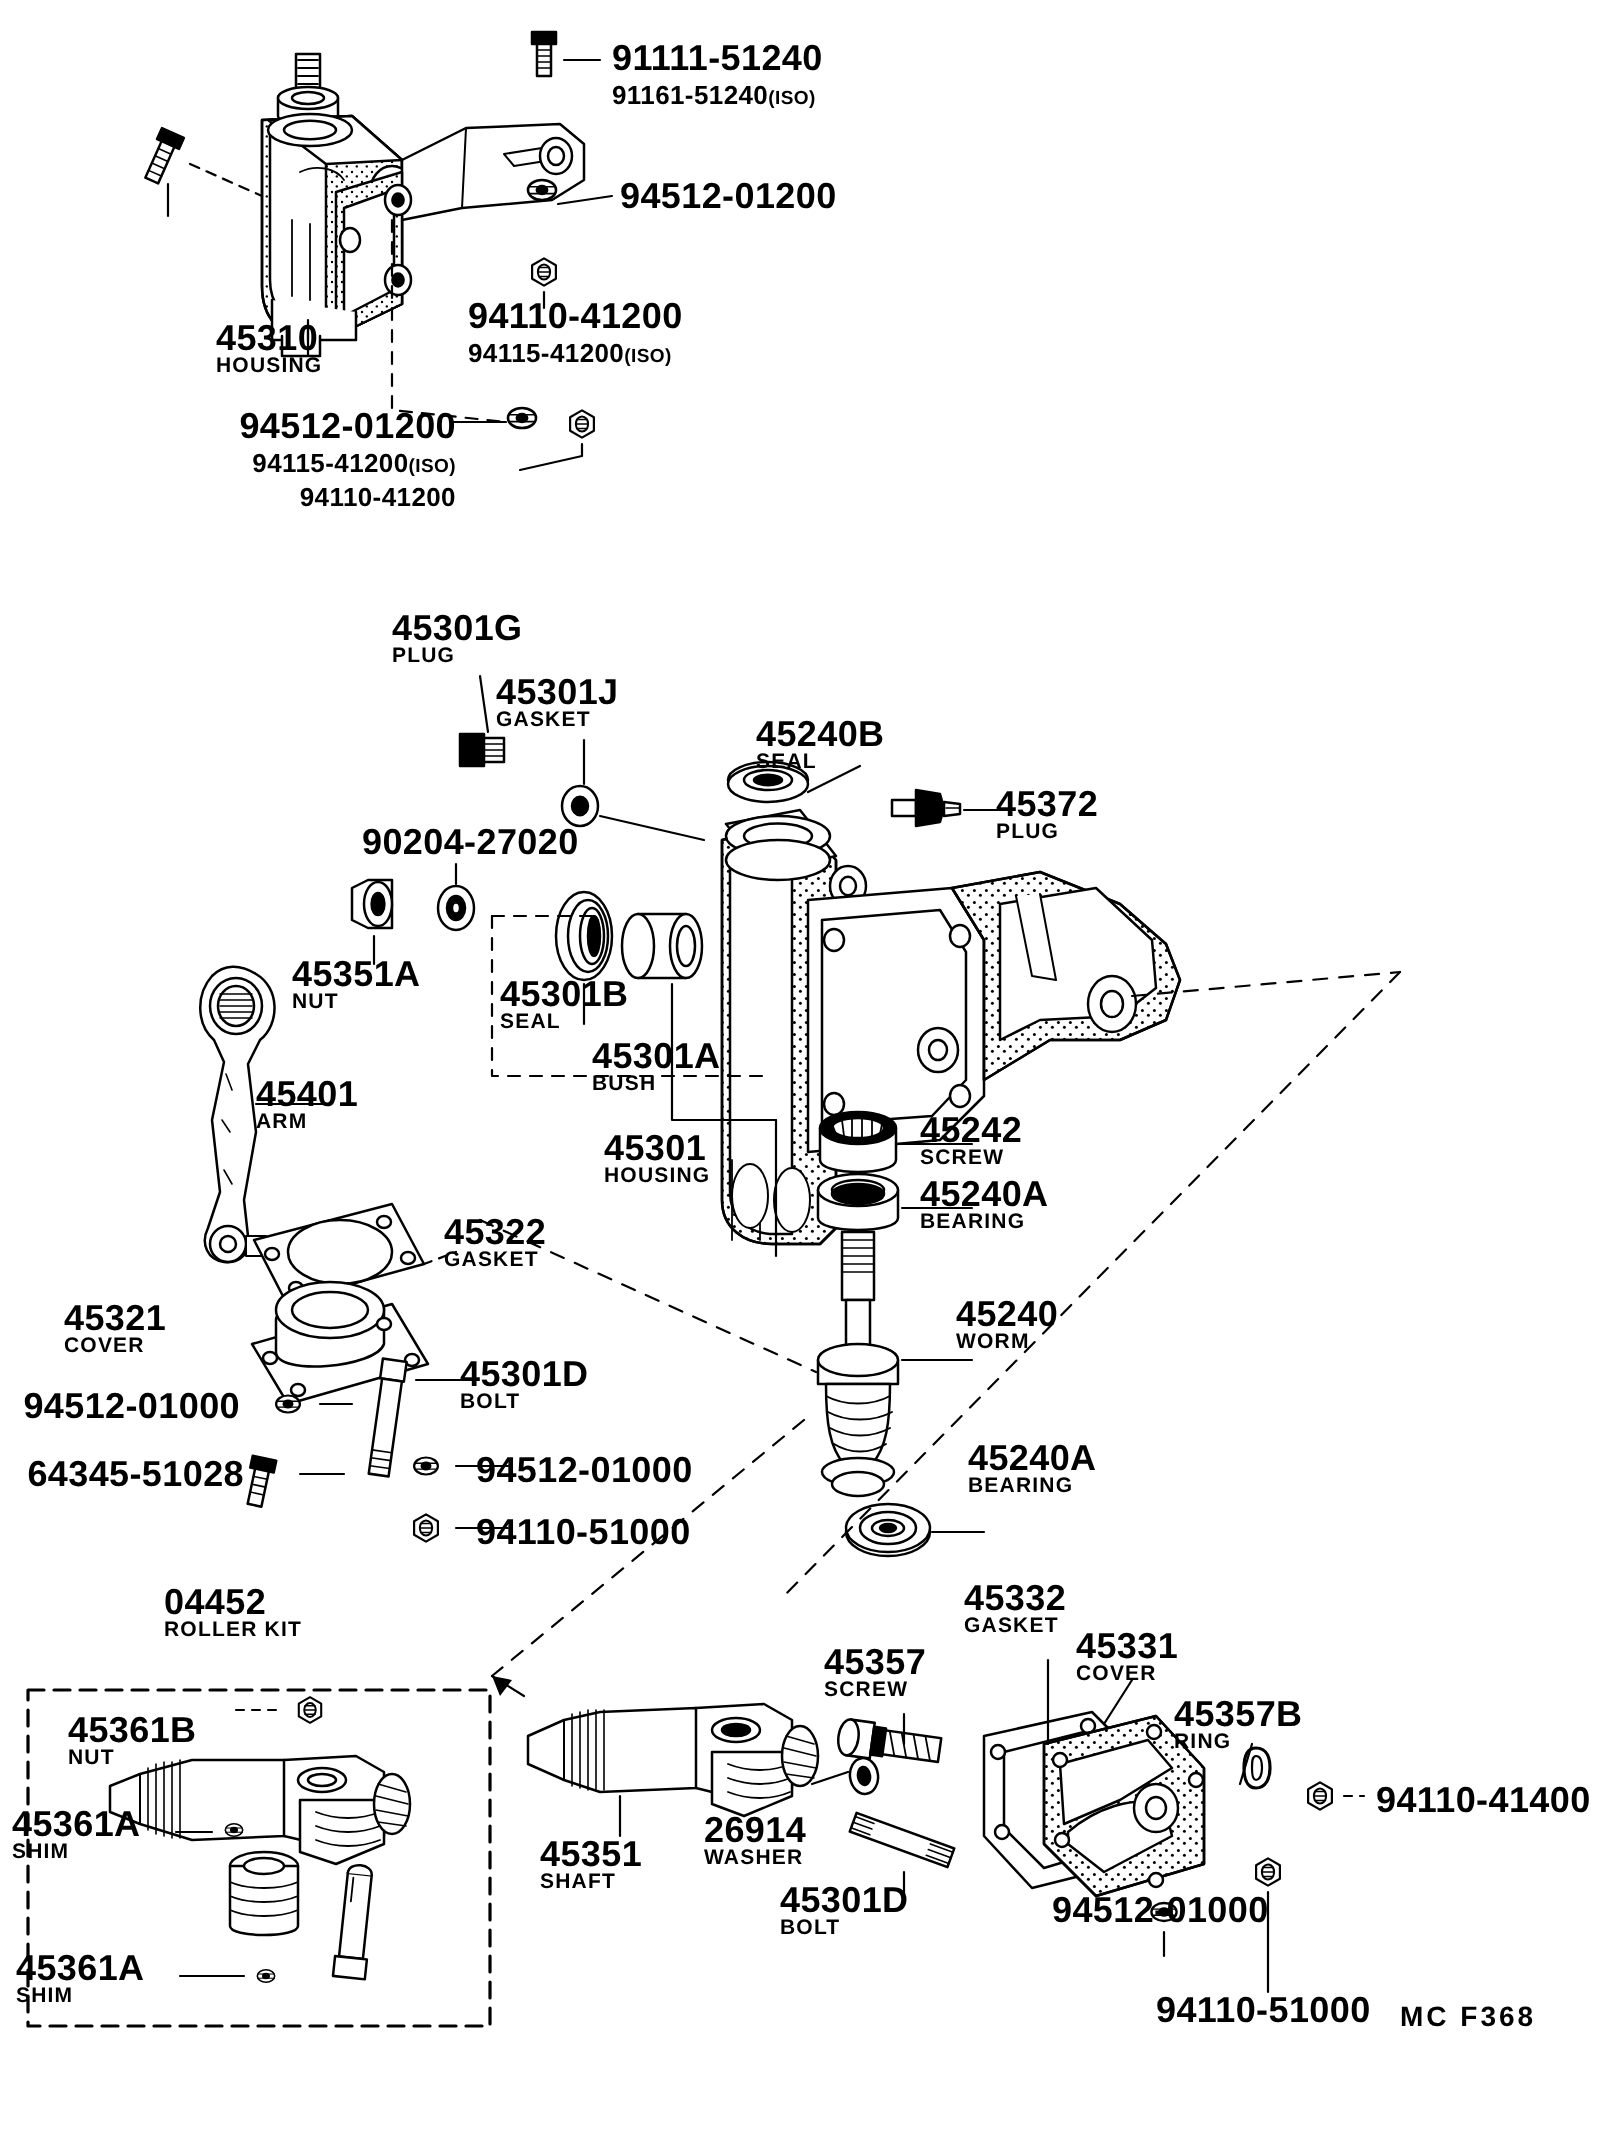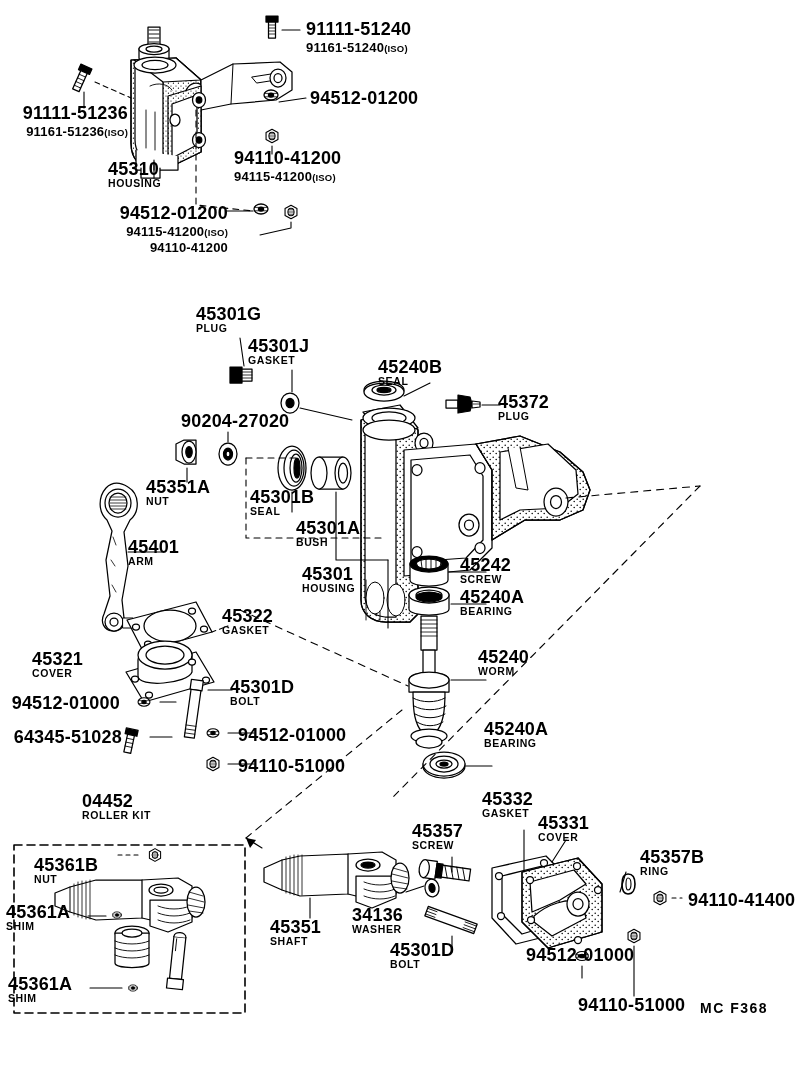--- a/index.html
+++ b/index.html
@@ -539,24 +539,20 @@
 
 <div class="lbl" style="left:306px; top:20px;">
   <span class="num">91111-51240</span>
   <span class="num s2" style="margin-top:3px;"><span>91161-51240</span><span class="iso">(ISO)</span></span>
 </div>
 
 <div class="lbl" style="left:310px; top:89px;">
   <span class="num">94512-01200</span>
 </div>
 
-<div class="lbl rt" style="left:0px; top:104px; width:128px;">
-  <span class="num">91111-51236</span>
-  <span class="num s2" style="margin-top:3px;"><span>91161-51236</span><span class="iso">(ISO)</span></span>
-</div>
 
 <div class="lbl ctr" style="left:108px; top:160px; width:92px;">
   <span class="num">45310</span>
   <span class="sub">HOUSING</span>
 </div>
 
 <div class="lbl" style="left:234px; top:149px;">
   <span class="num">94110-41200</span>
   <span class="num s2" style="margin-top:3px;"><span>94115-41200</span><span class="iso">(ISO)</span></span>
 </div>
@@ -686,40 +682,40 @@
   <span class="num">45361A</span>
   <span class="sub">SHIM</span>
 </div>
 
 <div class="lbl ctr" style="left:270px; top:918px; width:82px;">
   <span class="num">45351</span>
   <span class="sub">SHAFT</span>
 </div>
 
 <div class="lbl ctr" style="left:352px; top:906px; width:90px;">
-  <span class="num">34136</span>
+  <span class="num">26914</span>
   <span class="sub">WASHER</span>
 </div>
 
 <div class="lbl ctr" style="left:412px; top:822px; width:82px;">
   <span class="num">45357</span>
   <span class="sub">SCREW</span>
 </div>
 
 <div class="lbl ctr" style="left:482px; top:790px; width:86px;">
   <span class="num">45332</span>
   <span class="sub">GASKET</span>
 </div>
 
 <div class="lbl ctr" style="left:538px; top:814px; width:82px;">
   <span class="num">45331</span>
   <span class="sub">COVER</span>
 </div>
 
-<div class="lbl ctr" style="left:640px; top:848px; width:84px;">
+<div class="lbl ctr" style="left:587px; top:848px; width:84px;">
   <span class="num">45357B</span>
   <span class="sub">RING</span>
 </div>
 
 <div class="lbl" style="left:688px; top:891px;">
   <span class="num">94110-41400</span>
 </div>
 
 <div class="lbl ctr" style="left:390px; top:941px; width:86px;">
   <span class="num">45301D</span>

